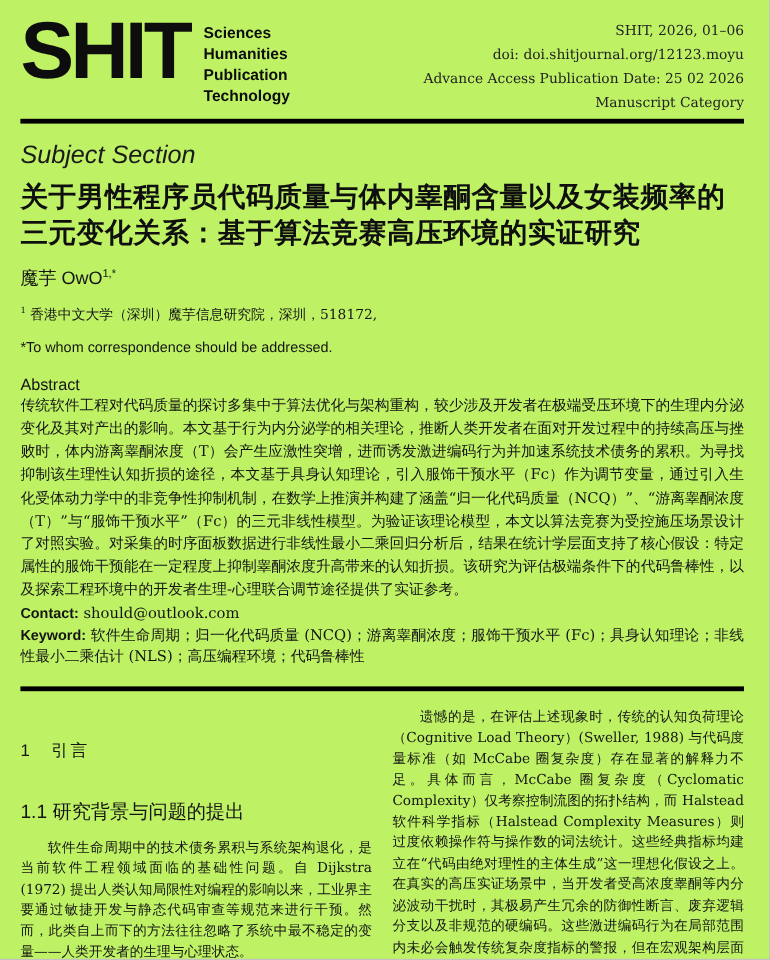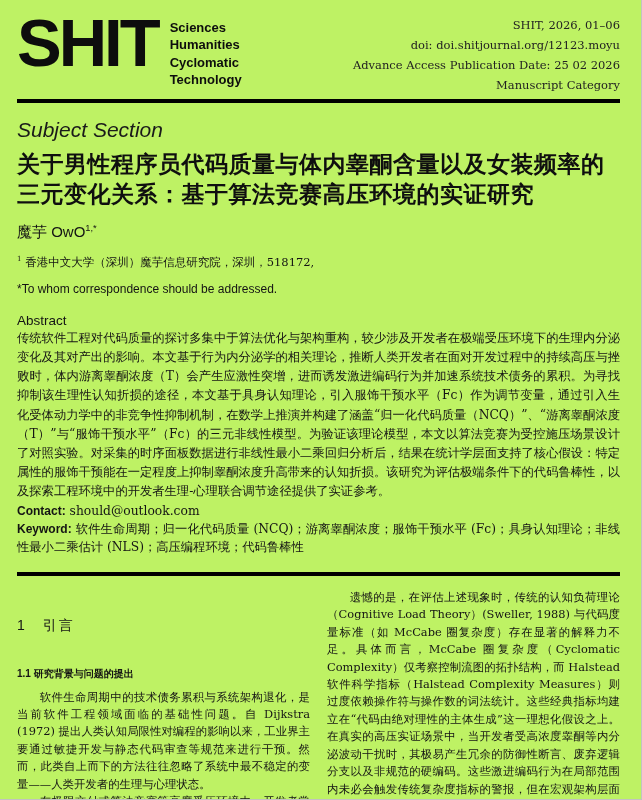--- a/index.html
+++ b/index.html
@@ -57,36 +57,36 @@
   }
   
   .cols{display:flex;gap:17px;margin-top:13px;}
   .col{flex:1;min-width:0;font-size:11.4px;line-height:1.53;text-align:justify;}
   .col p{margin:0;text-indent:2em;}
   .sec-h1{
     font-family:"Liberation Sans","DejaVu Sans",sans-serif;font-weight:400;
     font-size:14px;margin:26px 0 0 0;letter-spacing:2px;
   }
   .sec-h2{
-    font-family:"Liberation Sans","DejaVu Sans",sans-serif;font-weight:700;
-    font-size:10px;margin:30px 0 7px 0;
+    font-family:"Liberation Sans","DejaVu Sans",sans-serif;font-weight:400;
+    font-size:16px;margin:30px 0 7px 0;
   }
 </style>
 </head>
 <body>
 
 <div class="page">
 
   <div class="hdr">
     <div class="logo-block">
       <div class="logo-big">SHIT</div>
       <div class="logo-words">
         <div>Sciences</div>
         <div>Humanities</div>
-        <div>Cyclomatic</div>
+        <div>Publication</div>
         <div>Technology</div>
       </div>
     </div>
     <div class="jinfo">
       <div>SHIT, 2026, 01–06</div>
       <div>doi: doi.shitjournal.org/12123.moyu</div>
       <div>Advance Access Publication Date: 25 02 2026</div>
       <div>Manuscript Category</div>
     </div>
   </div>

